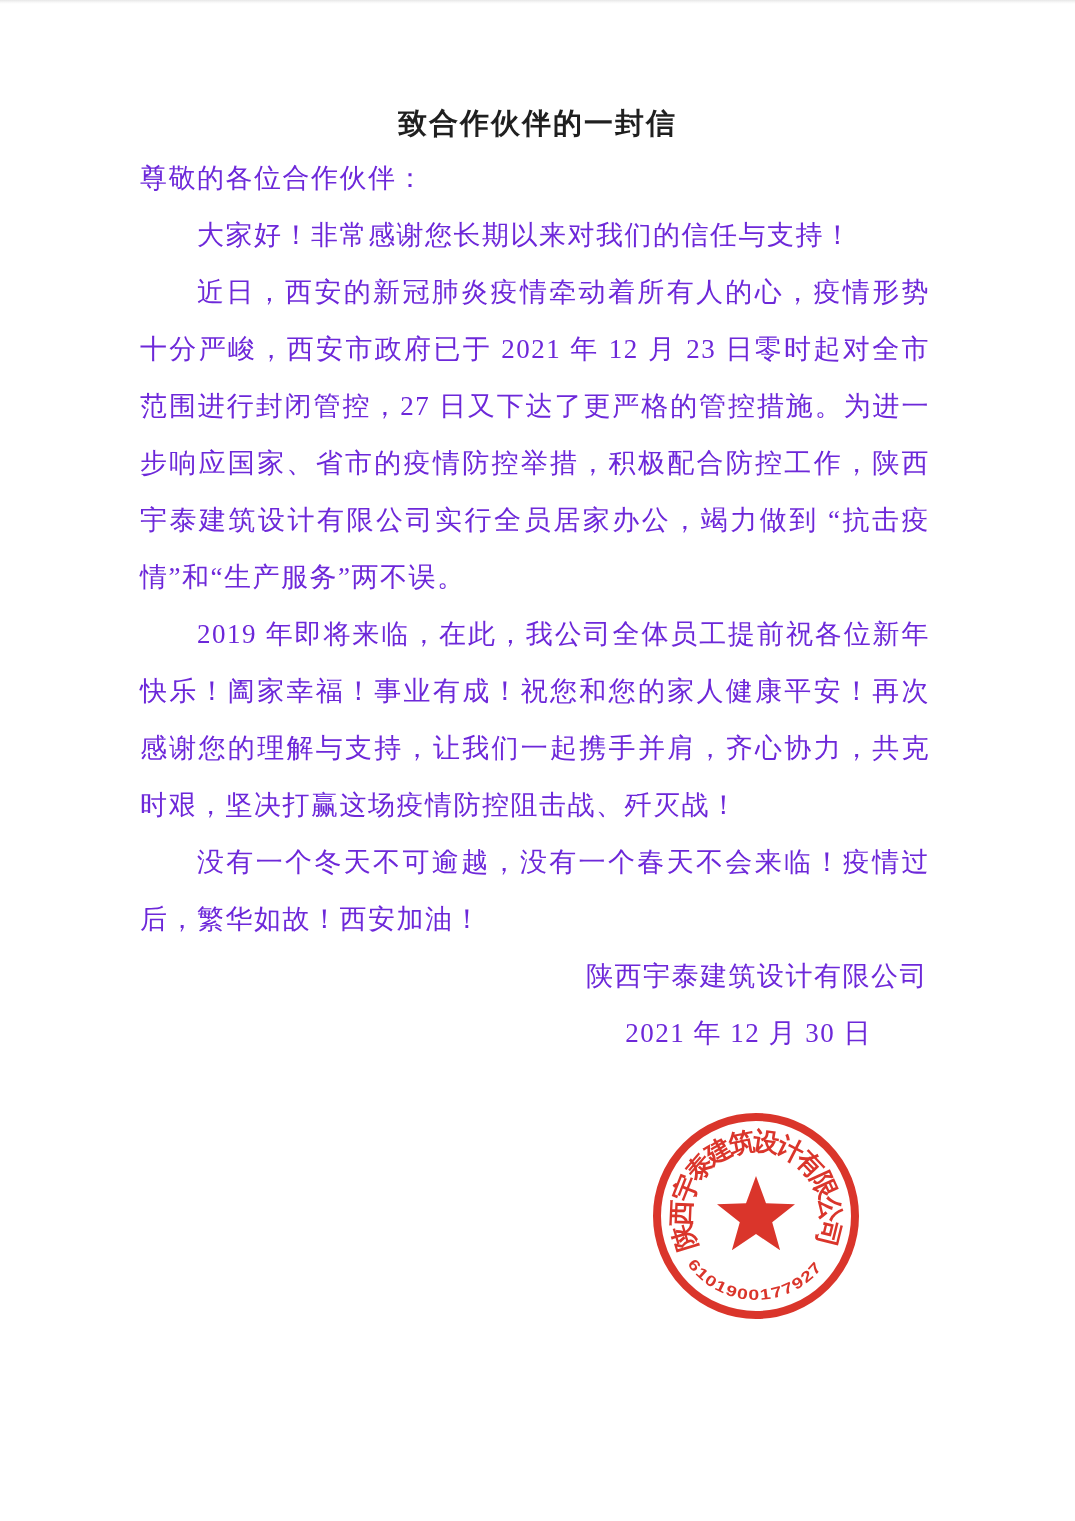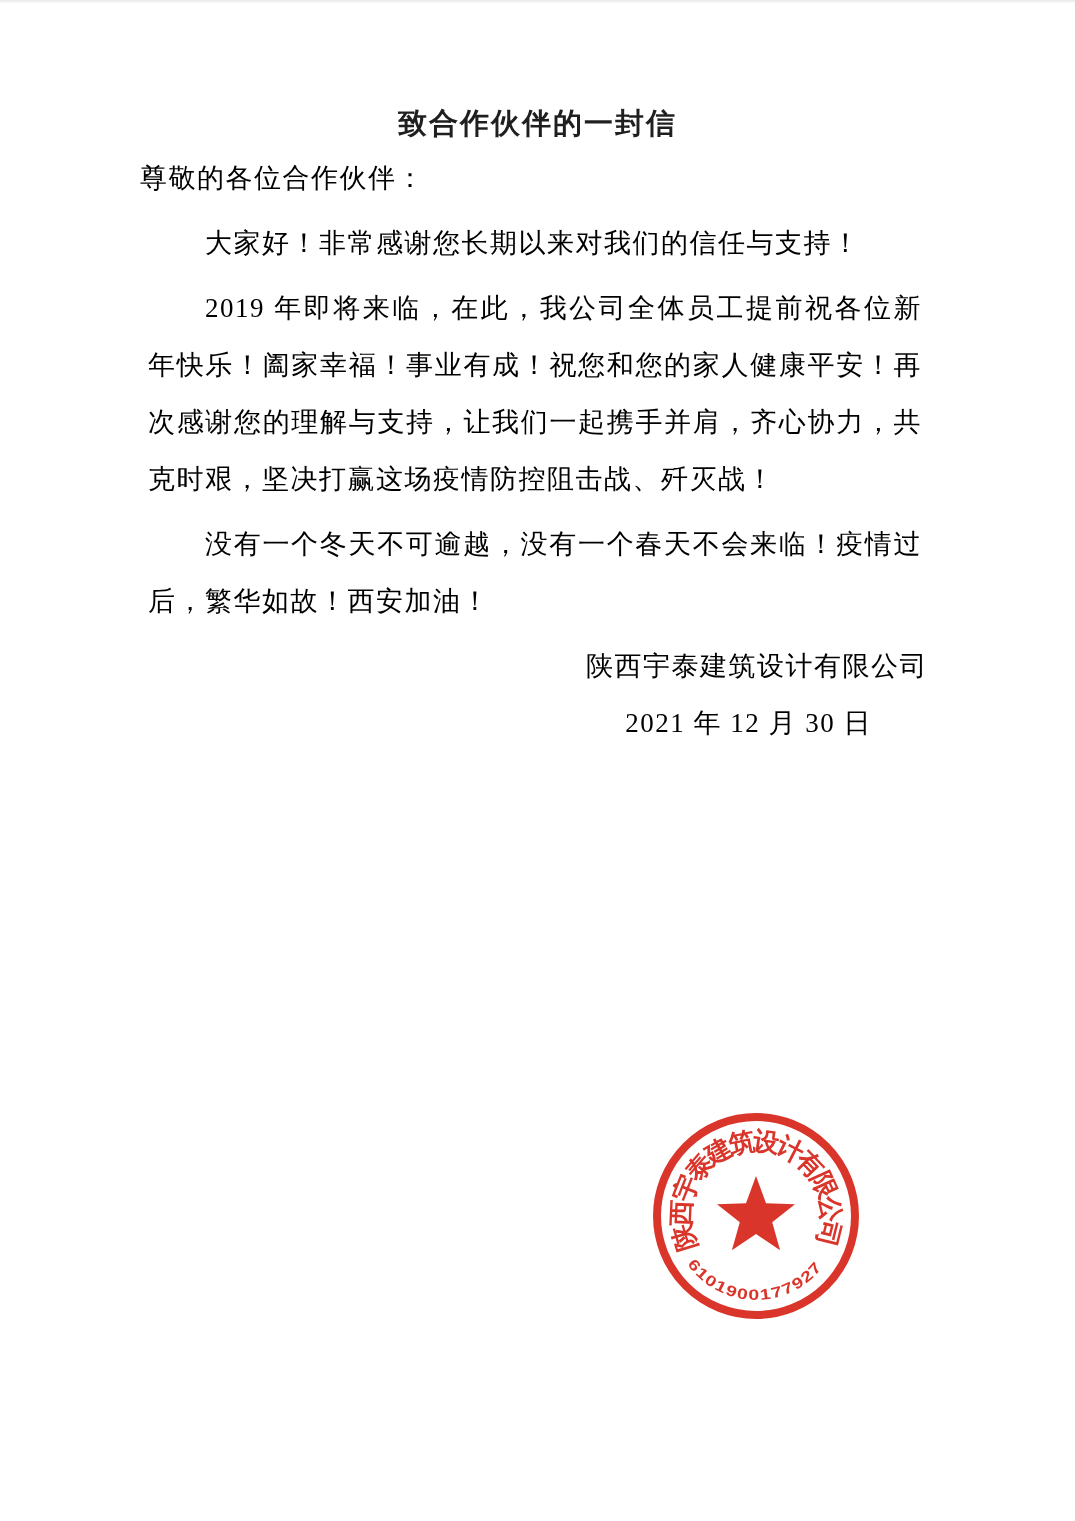--- a/index.html
+++ b/index.html
@@ -28,24 +28,24 @@
     font-weight: 700;
     letter-spacing: 2px;
     color: #1f1f1f;
   }
   .body-text {
     position: absolute;
     left: 140px; top: 150px; width: 790px;
     font-size: 27px;
     line-height: 57px;
     letter-spacing: 1.5px;
-    color: #000000;
+    color: #6d28d9;
     text-align: justify;
   }
-  .para { text-indent: 57px; margin: 8px; }
+  .para { text-indent: 57px; margin: 0; }
   .sig-company { text-align: right; padding-right: 2px; }
   .sig-date { text-align: right; padding-right: 58px; }
   .seal {
     position: absolute;
     left: 651px; top: 1111px;
     width: 210px; height: 210px;
     mix-blend-mode: multiply;
     opacity: 0.94;
   }
   .seal text {
@@ -59,20 +59,21 @@
 
 <div class="page">
 
   <div class="photo-edge"></div>
 
   <h1 class="title">致合作伙伴的一封信</h1>
 
   <div class="body-text">
     <div class="salutation">尊敬的各位合作伙伴：</div>
     <p class="para">大家好！非常感谢您长期以来对我们的信任与支持！</p>
+    <p class="para">近日，西安的新冠肺炎疫情牵动着所有人的心，疫情形势十分严峻，西安市政府已于 2021 年 12 月 23 日零时起对全市范围进行封闭管控，27 日又下达了更严格的管控措施。为进一步响应国家、省市的疫情防控举措，积极配合防控工作，陕西宇泰建筑设计有限公司实行全员居家办公，竭力做到 “抗击疫情”和“生产服务”两不误。</p>
     <p class="para">2019 年即将来临，在此，我公司全体员工提前祝各位新年快乐！阖家幸福！事业有成！祝您和您的家人健康平安！再次感谢您的理解与支持，让我们一起携手并肩，齐心协力，共克时艰，坚决打赢这场疫情防控阻击战、歼灭战！</p>
     <p class="para">没有一个冬天不可逾越，没有一个春天不会来临！疫情过后，繁华如故！西安加油！</p>
     <div class="sig-company">陕西宇泰建筑设计有限公司</div>
     <div class="sig-date">2021 年 12 月 30 日</div>
   </div>
 
   <svg class="seal" viewBox="0 0 210 210" xmlns="http://www.w3.org/2000/svg" xmlns:xlink="http://www.w3.org/1999/xlink">
     <defs>
       <path id="sealArcTop" d="M 46.7 136 A 66 66 0 1 1 163.3 136" fill="none"></path>
       <path id="sealArcBottom" d="M 36.2 153.2 A 84 84 0 0 0 173.8 153.2" fill="none"></path>

